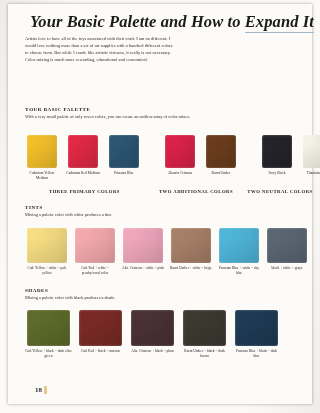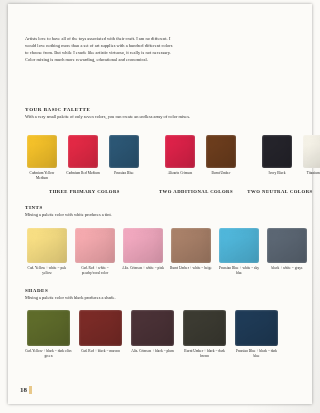--- a/index.html
+++ b/index.html
@@ -41,30 +41,31 @@
     border-radius:2px/3px;box-shadow:inset 0 0 2px 1px rgba(255,255,255,.45);}
   .cap{margin-top:3px;font-family:"Liberation Serif",serif;font-size:3.5px;
     line-height:4.6px;color:#242424;text-align:center;letter-spacing:.02px;}
 
   
   .grp{position:absolute;font-family:"Liberation Serif",serif;font-weight:bold;
     font-size:4.7px;letter-spacing:.5px;color:#1c1c1c;text-transform:uppercase;
     text-align:center;}
 
   
-  .folio{position:absolute;left:12px;bottom:10px;display:flex;align-items:center;text-align:center;}
+  .folio{position:absolute;left:27px;bottom:10px;display:flex;align-items:center;text-align:center;}
   .folio .num{font-family:"Liberation Serif",serif;font-size:7px;font-weight:bold;color:#2a2a2a;}
   .folio .tab{width:3px;height:8px;background:#e8c88a;margin-left:2px;}
 </style>
 </head>
 <body>
 
 <div class="page">
   <div class="sheet">
 
+    <div class="title"><span>Your Basic Palette and How to </span><span class="ul">Expand It</span></div>
 
     <div class="intro">Artists love to have all of the toys associated with their craft. I am no different. I would love nothing more than a set of art supplies with a hundred different colors to choose from. But while I exude like artistic virtuoso, it really is not necessary. Color mixing is much more rewarding, educational and economical.</div>
 
     <div class="sec-h" style="left:17px;top:103px;">Your Basic Palette</div>
     <div class="sec-sub" style="left:17px;top:110px;">With a very small palette of only seven colors, you can create an endless array of color mixes.</div>
 
     <div class="row" id="row-basic" style="left:17px;top:131px;">
         <div class="sw-cell" style="width: 34px; margin-left: 0px;">
           <div class="sw" style="width: 30px; height: 33px; background: rgb(243, 192, 41); border-radius: 2px 3px / 3px 2px;"></div>
           <div class="cap" style="width: 34px;">Cadmium Yellow Medium</div>

